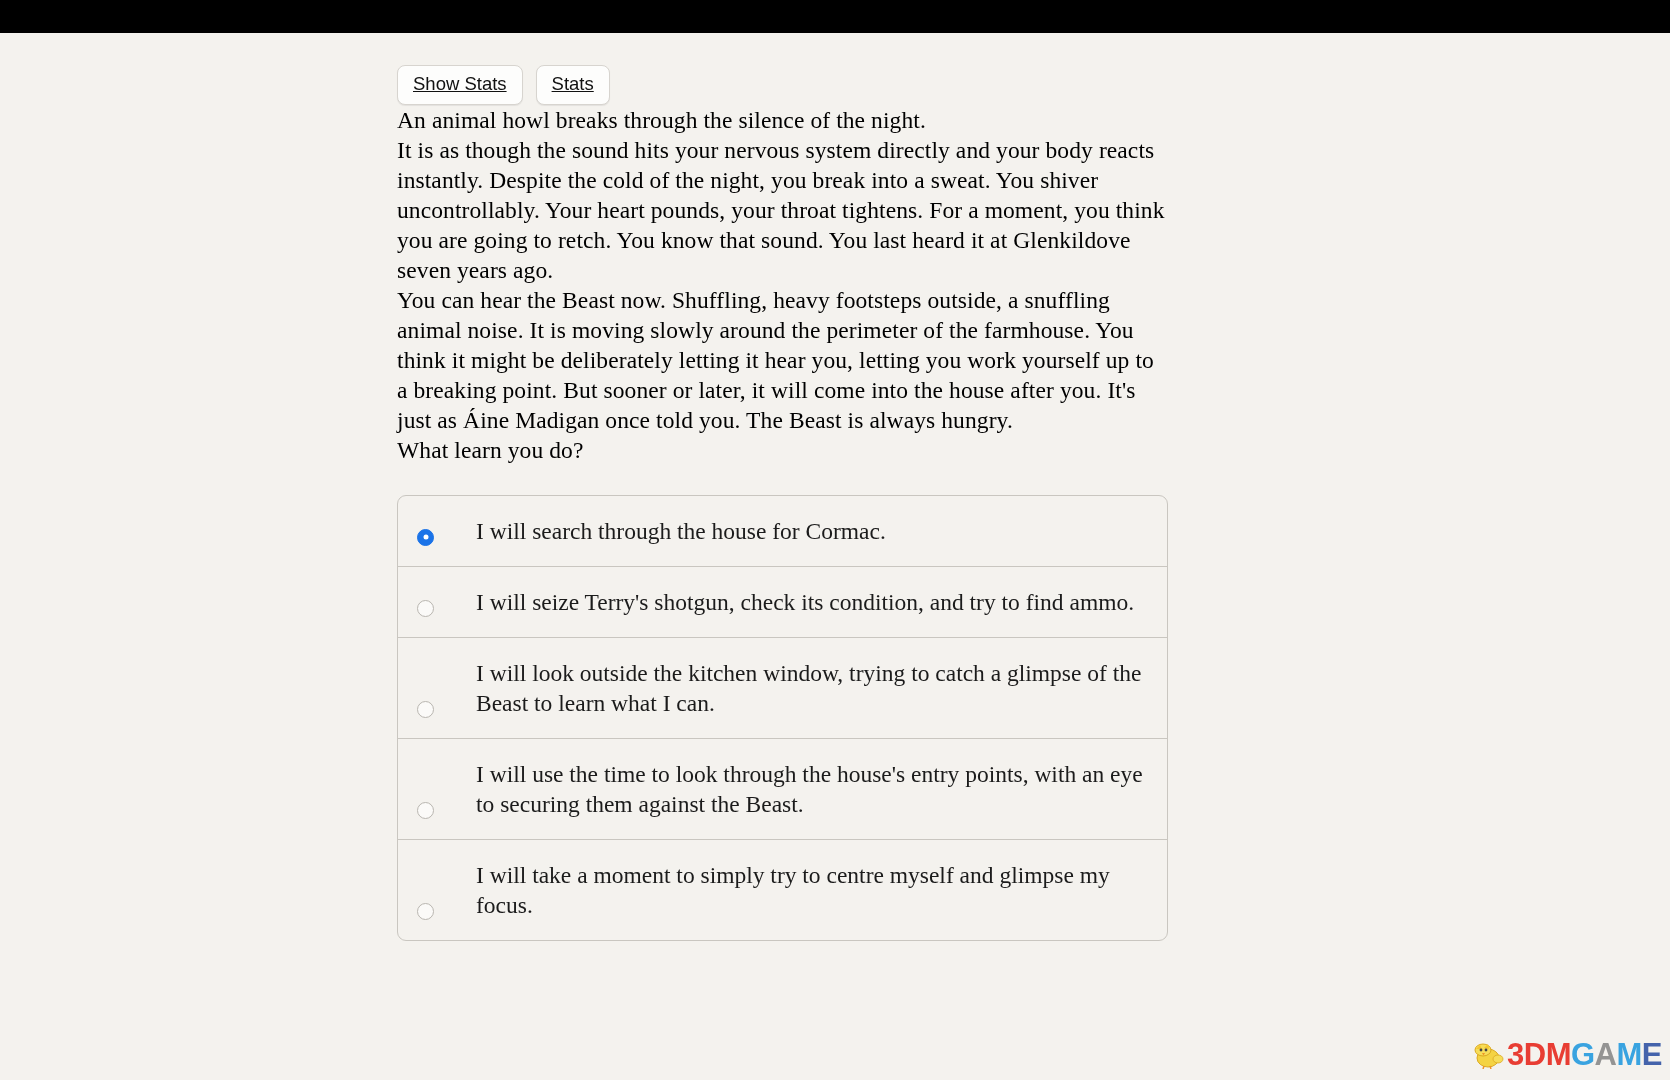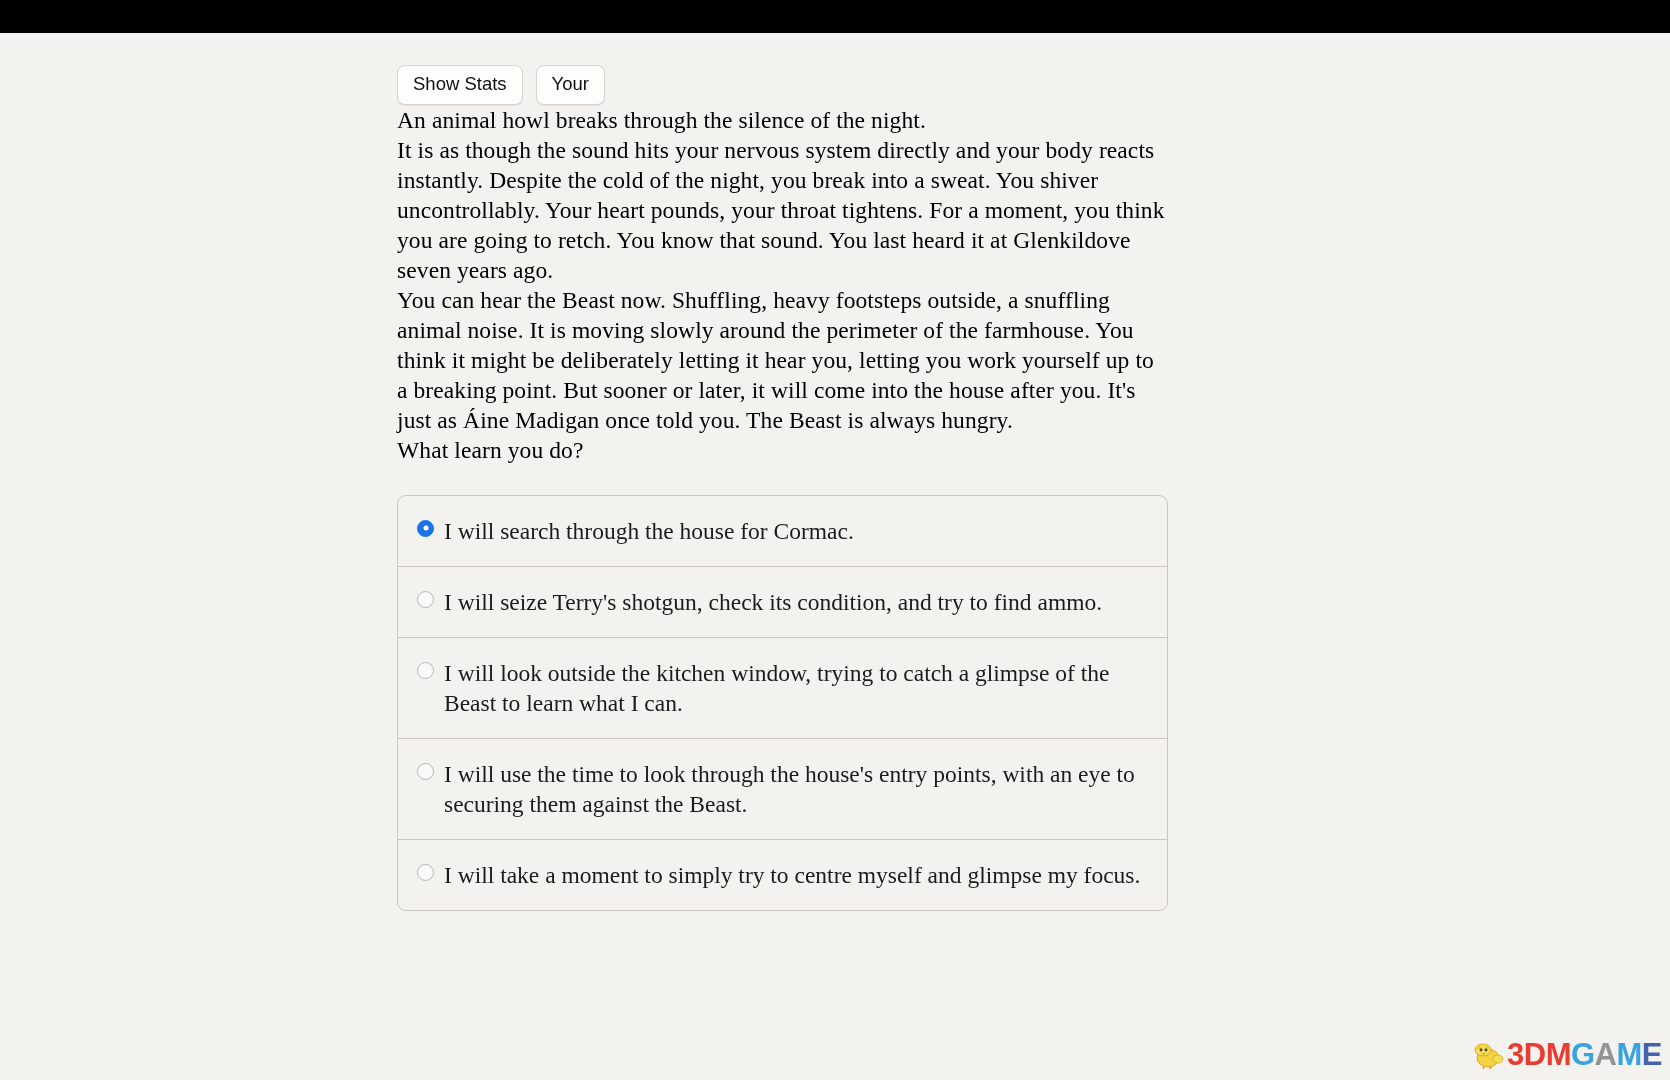--- a/index.html
+++ b/index.html
@@ -50,20 +50,21 @@
     font-family: "Liberation Sans", sans-serif;
     font-size: 18.5px;
     line-height: 1;
     color: #111111;
     background: #fdfdfc;
     border: 1px solid #d7d4cf;
     border-radius: 8px;
     padding: 9px 15px 10px 15px;
     cursor: pointer;
     box-shadow: 0 1px 1px rgba(0,0,0,0.07);
+    text-decoration: underline;
   }
 
   
   p.story {
     font-size: 23.5px;
     line-height: 30px;
     color: #000000;
     margin: 0;
     padding: 0;
     letter-spacing: 0.1px;
@@ -78,25 +79,26 @@
     margin-top: 30px;
     width: 771px;
     border: 1px solid #c9c6c0;
     border-radius: 9px;
     background: #f4f2ee;
     box-sizing: border-box;
     overflow: hidden;
   }
   .choice {
     display: flex;
-    align-items: flex-start;
+    align-items: flex-end;
     padding: 20px 18px 20px 19px;
     border-bottom: 1px solid #c9c6c0;
     box-sizing: border-box;
     cursor: pointer;
+    gap: 32px;
   }
   .choice:last-child { border-bottom: none; }
 
   .radio {
     flex: 0 0 auto;
     width: 17px;
     height: 17px;
     border-radius: 50%;
     border: 1px solid #b9b6b0;
     background: #fbfaf8;
@@ -175,21 +177,21 @@
 </head>
 <body>
 
 <div class="top-bar"></div>
 
 <div class="page">
   <div class="content">
 
     <div class="btn-row">
       <button class="chrome-btn">Show Stats</button>
-      <button class="chrome-btn">Your</button>
+      <button class="chrome-btn">Stats</button>
     </div>
 
     <p class="story p1">An animal howl breaks through the silence of the night.</p>
 
     <p class="story p2">It is as though the sound hits your nervous system directly and your body reacts instantly. Despite the cold of the night, you break into a sweat. You shiver uncontrollably. Your heart pounds, your throat tightens. For a moment, you think you are going to retch. You know that sound. You last heard it at Glenkildove seven years ago.</p>
 
     <p class="story p3">You can hear the Beast now. Shuffling, heavy footsteps outside, a snuffling animal noise. It is moving slowly around the perimeter of the farmhouse. You think it might be deliberately letting it hear you, letting you work yourself up to a breaking point. But sooner or later, it will come into the house after you. It's just as Áine Madigan once told you. The Beast is always hungry.</p>
 
     <p class="story prompt">What learn you do?</p>
 

